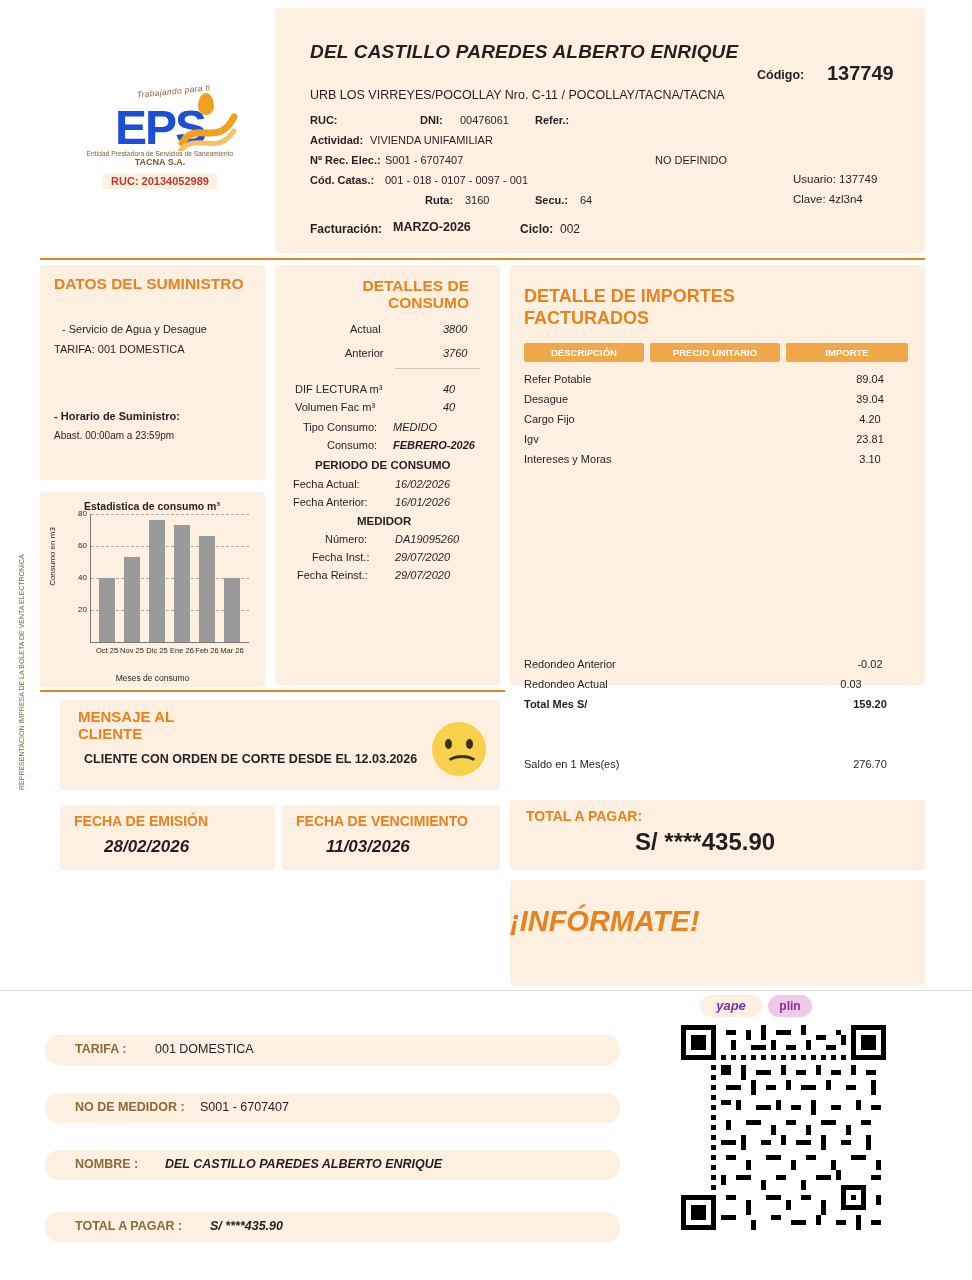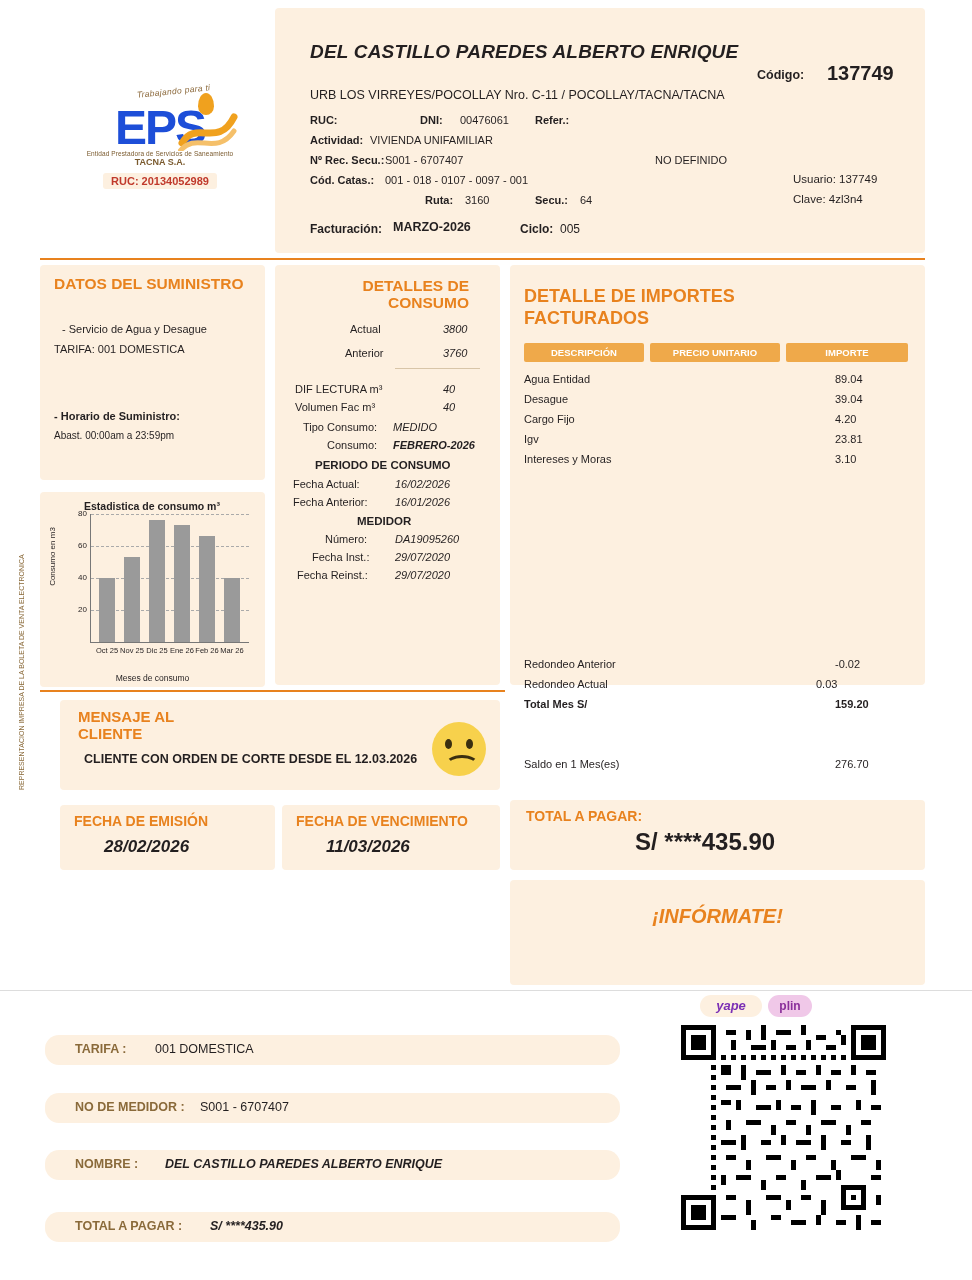--- a/index.html
+++ b/index.html
@@ -76,21 +76,21 @@
   .crow{position:absolute;font-size:11px;}
   .cval{position:absolute;font-size:11px;font-style:italic;}
   .hr-thin{position:absolute;height:1px;background:#d8c5a8;}
 
   
   .th{
     display:inline-block;background:#efa94a;color:#fff;font-size:9.5px;
     font-weight:bold;text-align:center;border-radius:2px;padding:4px 0;
   }
   .dline{position:absolute;font-size:11px;}
-  .damt{position:absolute;font-size:11px;text-align:left;width:70px;}
+  .damt{position:absolute;font-size:11px;text-align:center;width:70px;}
 
   
   #chart-box{position:absolute;left:40px;top:492px;width:225px;height:195px;
     background:#fdf0e0;border-radius:4px;}
   .chart-title{position:absolute;left:44px;top:8px;font-size:10.5px;font-weight:bold;}
   .axis-y-label{
     position:absolute;left:-28px;top:60px;font-size:8px;transform:rotate(-90deg);
     transform-origin:center;width:80px;text-align:center;
   }
   .axis-x-label{position:absolute;left:0;bottom:4px;width:225px;text-align:center;font-size:8.5px;}
@@ -113,22 +113,22 @@
   }
 
   .msg-title{position:absolute;left:18px;top:8px;font-size:15px;font-weight:bold;color:#e8821e;line-height:17px;}
   .msg-text{position:absolute;left:24px;top:52px;font-size:12.5px;font-weight:bold;}
 
   .date-title{position:absolute;top:8px;font-size:14px;font-weight:bold;color:#e8821e;}
   .date-val{position:absolute;top:32px;font-size:17px;font-weight:bold;font-style:italic;}
 
   .total-lbl{position:absolute;left:16px;top:8px;font-size:14px;font-weight:bold;color:#e8821e;}
   .total-val{position:absolute;left:125px;top:28px;font-size:24px;font-weight:bold;}
-  .informate{position:absolute;left:510px;top:880px;width:415px;text-align:center;
-    font-size:20px;font-weight:bold;color:#e8821e;font-style:italic;}
+  .informate{position:absolute;left:510px;top:880px;width:415px;
+    font-size:29px;font-weight:bold;color:#e8821e;font-style:italic;}
 
   
   .side-text{
     position:absolute;left:18px;top:790px;font-size:7px;color:#8a6a3a;
     transform:rotate(-90deg);transform-origin:left top;white-space:nowrap;
   }
 
   
   .strip{
     position:absolute;background:#fdf0e0;border-radius:14px;height:30px;left:45px;width:575px;
@@ -177,36 +177,36 @@
     <div class="codigo-val">137749</div>
 
     <div class="hdr-row b" style="left:35px;top:106px">RUC:</div>
     <div class="hdr-row b" style="left:145px;top:106px">DNI:</div>
     <div class="hdr-row" style="left:185px;top:106px">00476061</div>
     <div class="hdr-row b" style="left:260px;top:106px">Refer.:</div>
 
     <div class="hdr-row b" style="left:35px;top:126px">Actividad:</div>
     <div class="hdr-row" style="left:95px;top:126px">VIVIENDA UNIFAMILIAR</div>
 
-    <div class="hdr-row b" style="left:35px;top:146px">Nº Rec. Secu.:</div>
+    <div class="hdr-row b" style="left:35px;top:146px">Nº Rec. Elec.:</div>
     <div class="hdr-row" style="left:110px;top:146px">S001 - 6707407</div>
     <div class="hdr-row" style="left:380px;top:146px">NO DEFINIDO</div>
 
     <div class="hdr-row b" style="left:35px;top:166px">Cód. Catas.:</div>
     <div class="hdr-row" style="left:110px;top:166px">001 - 018 - 0107 - 0097 - 001</div>
 
     <div class="hdr-row b" style="left:150px;top:186px">Ruta:</div>
     <div class="hdr-row" style="left:190px;top:186px">3160</div>
     <div class="hdr-row b" style="left:260px;top:186px">Secu.:</div>
     <div class="hdr-row" style="left:305px;top:186px">64</div>
 
     <div class="hdr-row b" style="left:35px;top:214px;font-size:12px">Facturación:</div>
     <div class="hdr-row b" style="left:118px;top:212px;font-size:12.5px">MARZO-2026</div>
     <div class="hdr-row b" style="left:245px;top:214px;font-size:12px">Ciclo:</div>
-    <div class="hdr-row" style="left:285px;top:214px;font-size:12px">005</div>
+    <div class="hdr-row" style="left:285px;top:214px;font-size:12px">002</div>
 
     <div class="usuario">
       <span>Usuario:</span>
       <span>137749</span>
     </div>
     <div class="clave">
       <span>Clave:</span>
       <span>4zl3n4</span>
     </div>
   </div>
@@ -284,21 +284,21 @@
     <div class="cval" style="left:120px;top:304px">29/07/2020</div>
   </div>
 
   <div class="panel" id="det-panel">
     <div class="panel-title" style="position:absolute;left:14px;top:20px;width:330px;font-size:18px;line-height:22px;">DETALLE DE IMPORTES FACTURADOS</div>
 
     <div class="th" style="position:absolute;left:14px;top:78px;width:120px">DESCRIPCIÓN</div>
     <div class="th" style="position:absolute;left:140px;top:78px;width:130px">PRECIO UNITARIO</div>
     <div class="th" style="position:absolute;left:276px;top:78px;width:122px">IMPORTE</div>
 
-    <div class="dline" style="left:14px;top:108px">Agua Entidad</div>
+    <div class="dline" style="left:14px;top:108px">Refer Potable</div>
     <div class="damt" style="left:325px;top:108px">89.04</div>
     <div class="dline" style="left:14px;top:128px">Desague</div>
     <div class="damt" style="left:325px;top:128px">39.04</div>
     <div class="dline" style="left:14px;top:148px">Cargo Fijo</div>
     <div class="damt" style="left:325px;top:148px">4.20</div>
     <div class="dline" style="left:14px;top:168px">Igv</div>
     <div class="damt" style="left:325px;top:168px">23.81</div>
     <div class="dline" style="left:14px;top:188px">Intereses y Moras</div>
     <div class="damt" style="left:325px;top:188px">3.10</div>
 

